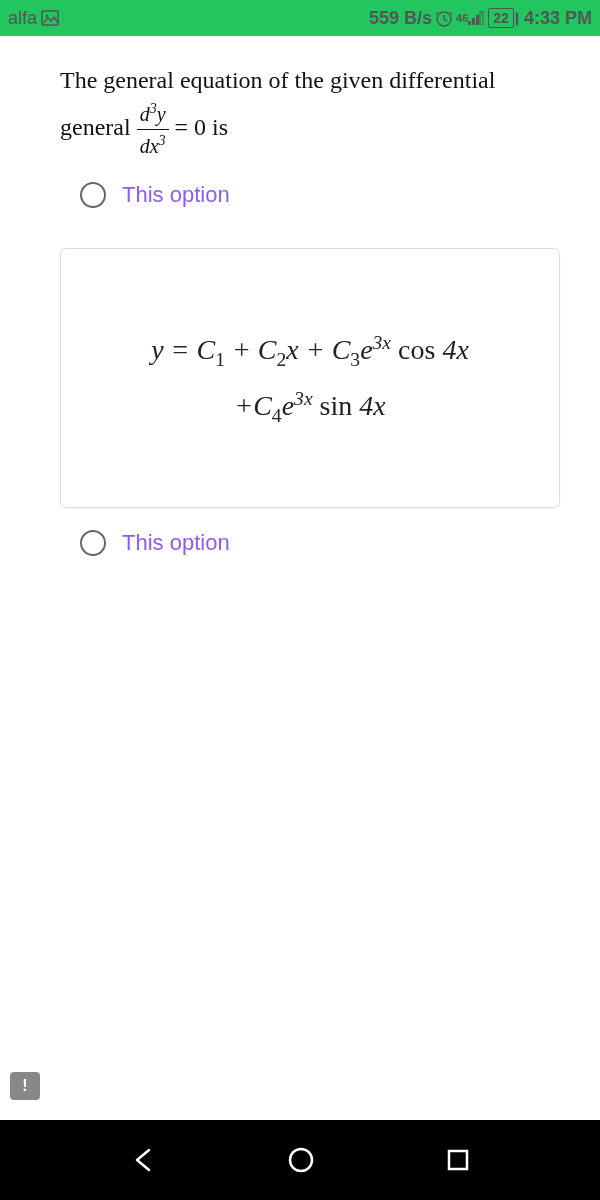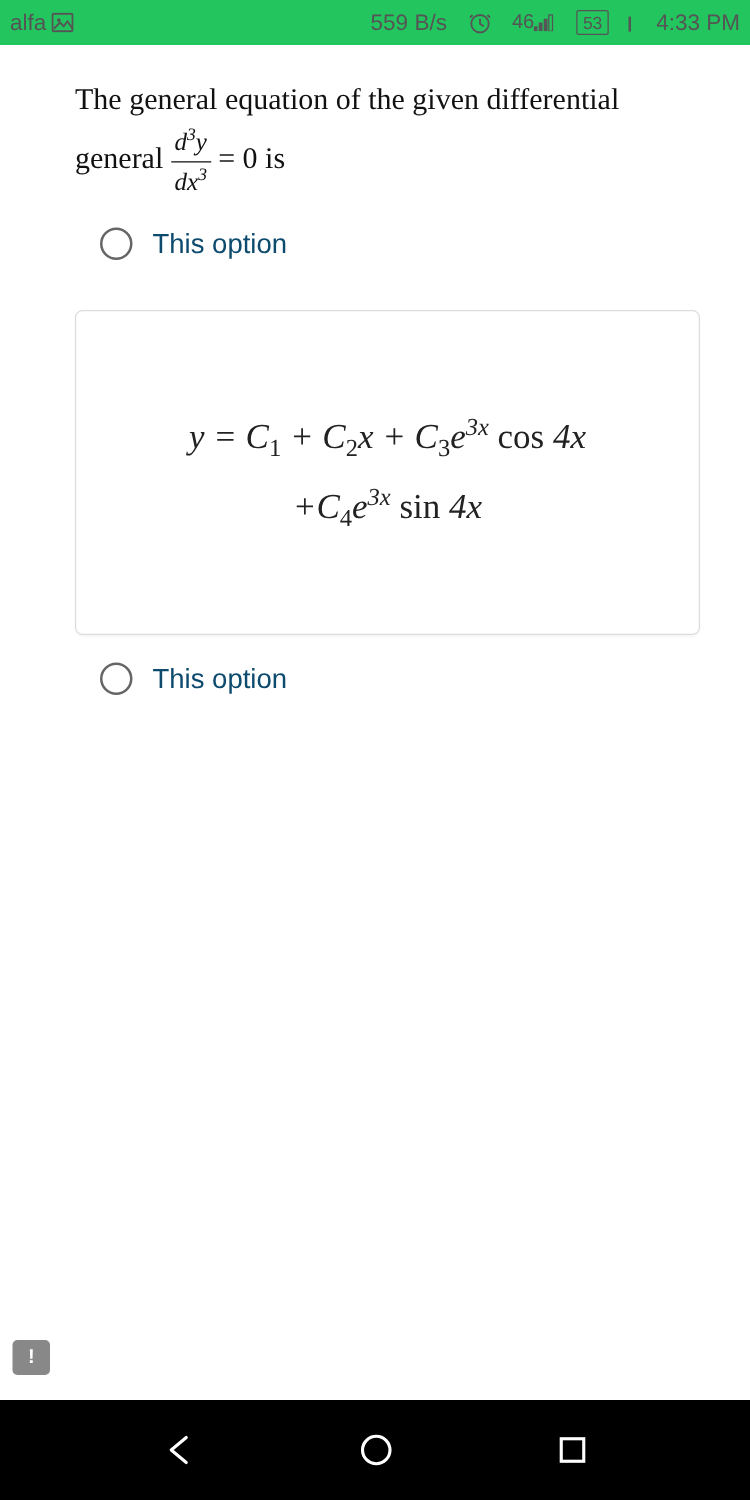--- a/index.html
+++ b/index.html
@@ -8,21 +8,21 @@
   .status-bar {
     height: 36px;
     display: flex;
     align-items: center;
     padding: 0 8px;
     background: #22c55e;
     font-size: 18px;
     color: #555;
   }
   .status-left { display: flex; align-items: center; gap: 4px; }
-  .status-right { margin-left: auto; display: flex; align-items: center; gap: 16px; }
+  .status-right { margin-left: auto; display: flex; align-items: center; gap: 2px; font-weight: bold; }
   .status-icon { display: inline-flex; align-items: center; }
   .battery-box {
     border: 1.5px solid #555;
     border-radius: 2px;
     padding: 0 4px;
     font-size: 14px;
     line-height: 18px;
     display: inline-flex;
     align-items: center;
   }
@@ -78,21 +78,21 @@
   }
   .radio-circle {
     width: 26px;
     height: 26px;
     border: 2.5px solid #666;
     border-radius: 50%;
     flex-shrink: 0;
   }
   .radio-label {
     font-size: 22px;
-    color: #0c4a6e;
+    color: #8b5cf6;
   }
   
   .chat-bubble {
     position: absolute;
     left: 10px;
     bottom: 100px;
     width: 30px;
     height: 28px;
     background: #888;
     border-radius: 4px;
@@ -140,30 +140,30 @@
   <div class="status-right">
     <span>559 B/s</span>
     <span class="status-icon">
       <svg width="20" height="20" viewBox="0 0 20 20">
           <circle cx="10" cy="11" r="7" fill="none" stroke="#555" stroke-width="1.5"></circle>
           <path d="M10 7v4l3 2" stroke="#555" stroke-width="1.5" fill="none"></path>
           <path d="M4 4l-2 2M16 4l2 2" stroke="#555" stroke-width="1.5"></path>
         </svg>
     </span>
     <span class="status-icon" style="font-size:10px;line-height:1;">
-      <span style="font-size:16px;">46</span>
+      <span style="font-size:11px;">46</span>
       <svg width="18" height="14" viewBox="0 0 18 14" style="vertical-align:bottom;">
           <rect x="0" y="10" width="3" height="4" fill="#555"></rect>
           <rect x="4" y="7" width="3" height="7" fill="#555"></rect>
           <rect x="8" y="4" width="3" height="10" fill="#555"></rect>
           <rect x="12" y="1" width="3" height="13" fill="none" stroke="#555"></rect>
         </svg>
     </span>
     <span class="battery-box">
-      <span>53</span>
+      <span>22</span>
     </span>
     <span style="font-size:12px;color:#555;margin-left:-4px;">❙</span>
     <span>4:33 PM</span>
   </div>
 </div>
 
 <div class="content">
   <div class="question">
     <div>The general equation of the given differential</div>
     <div>

